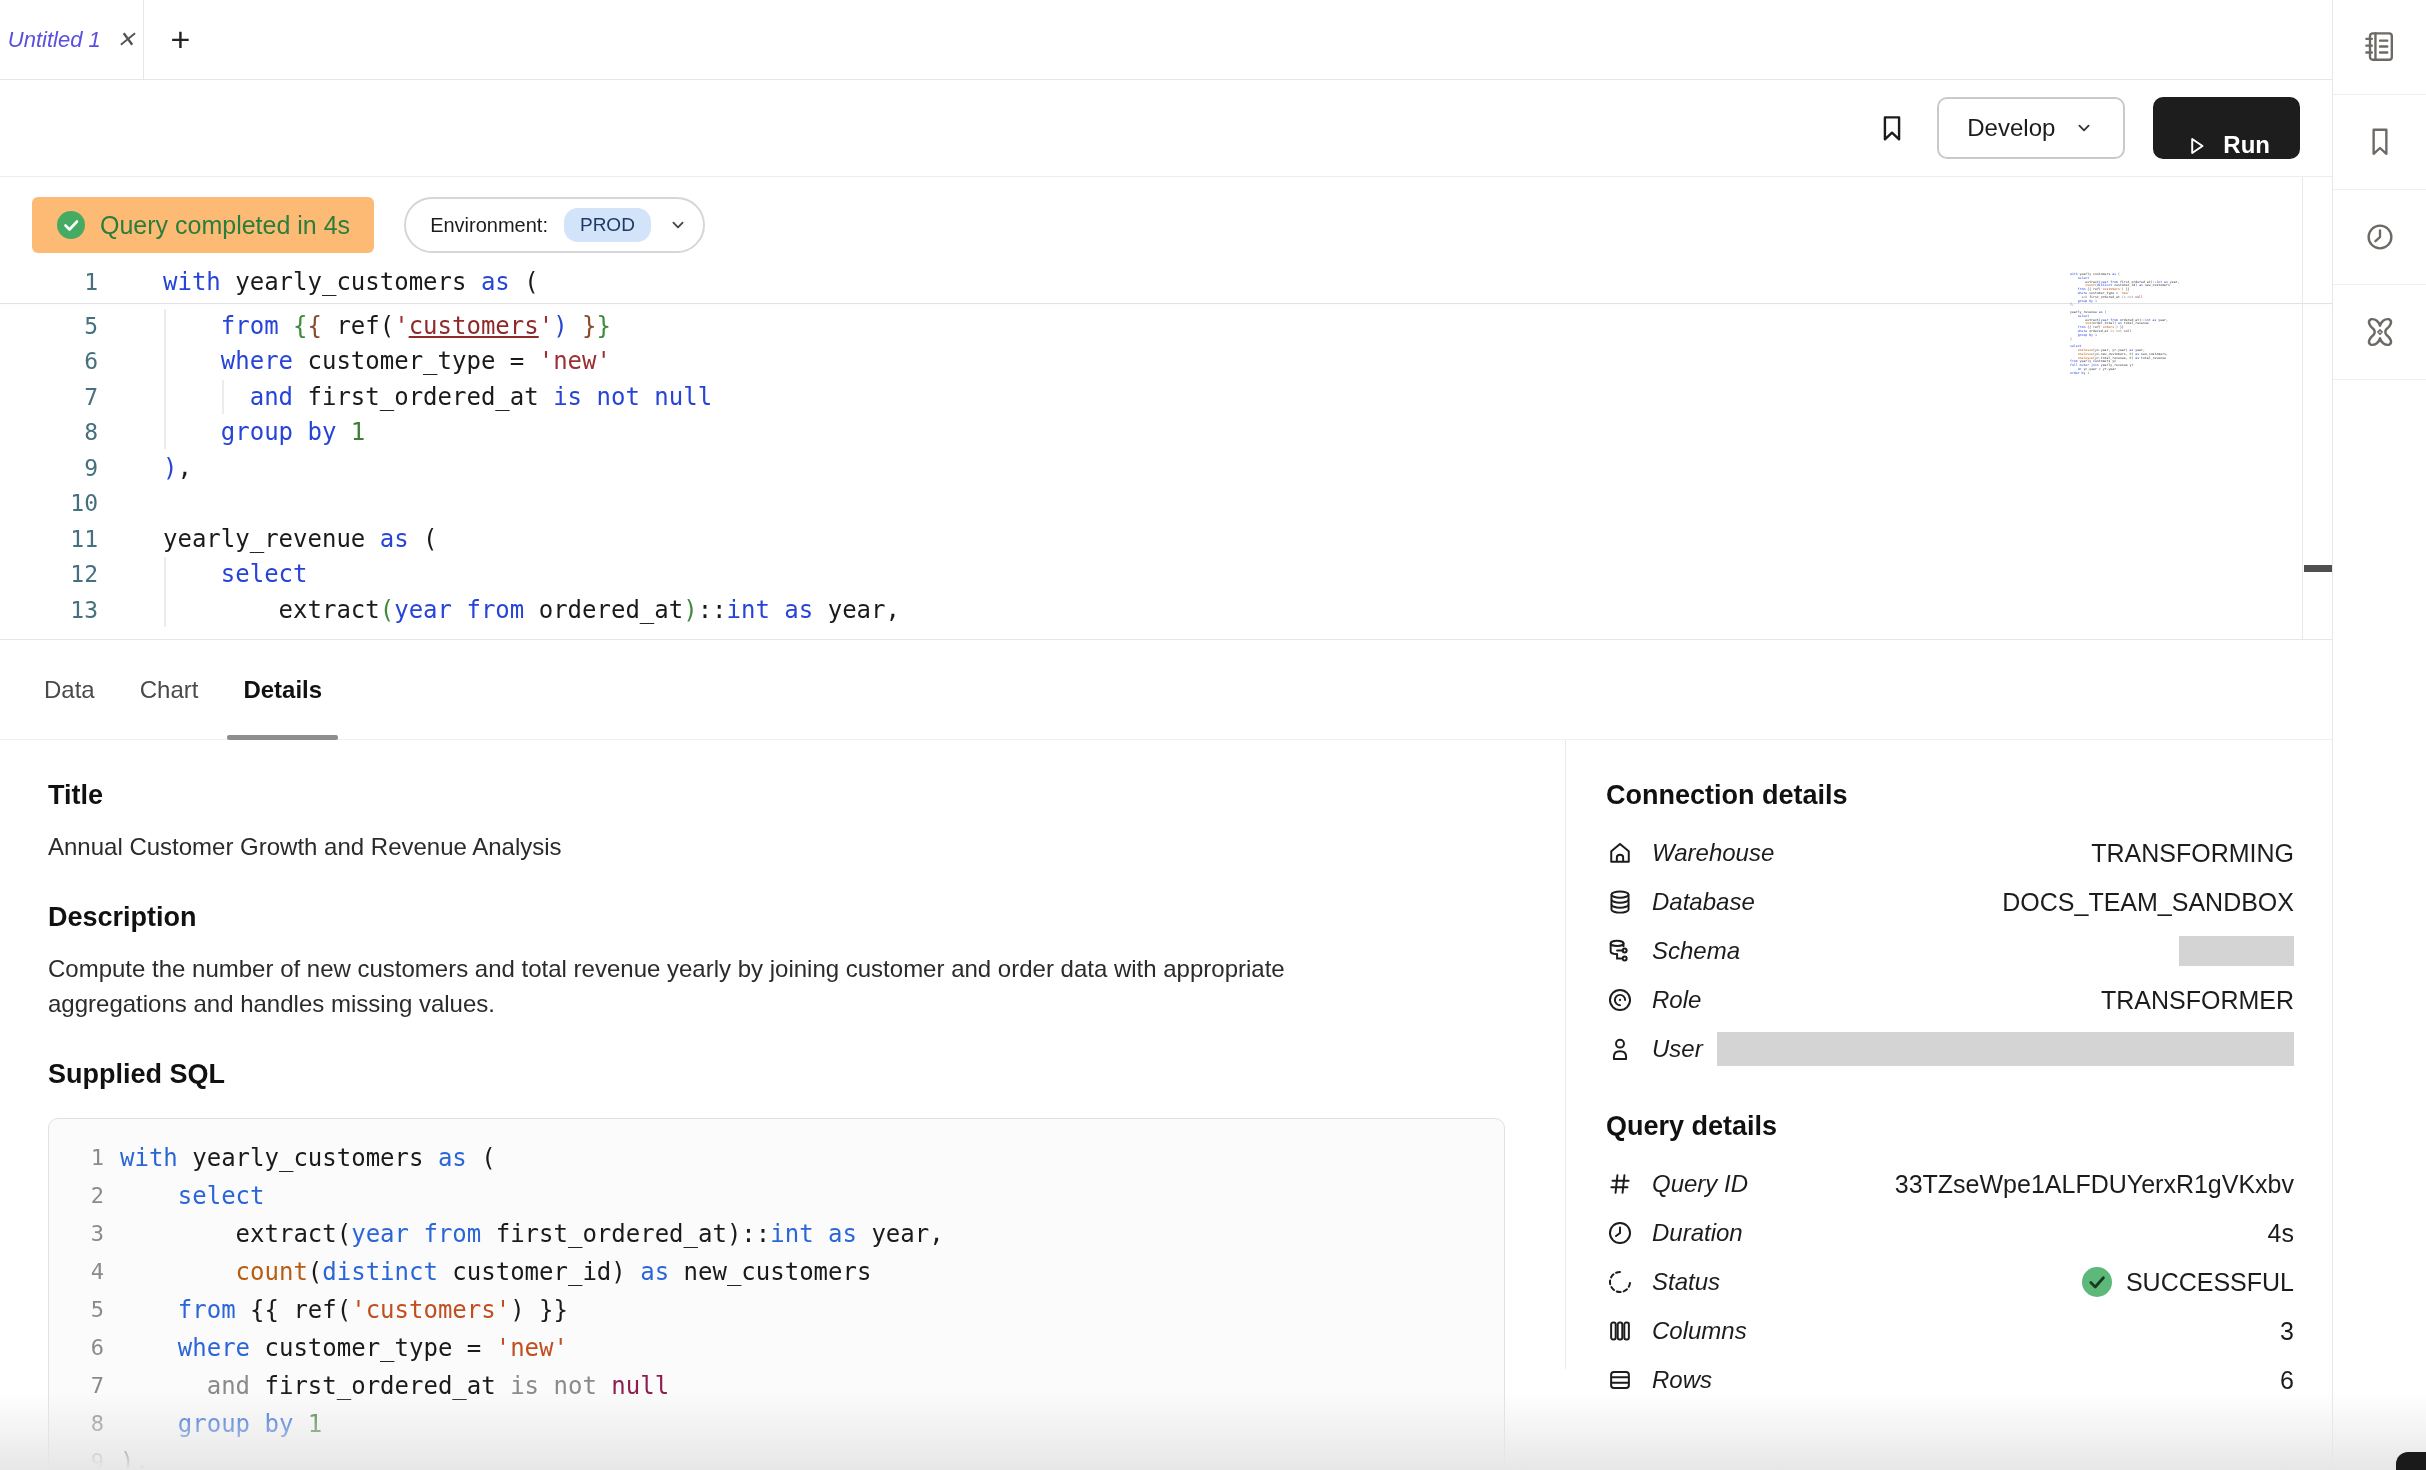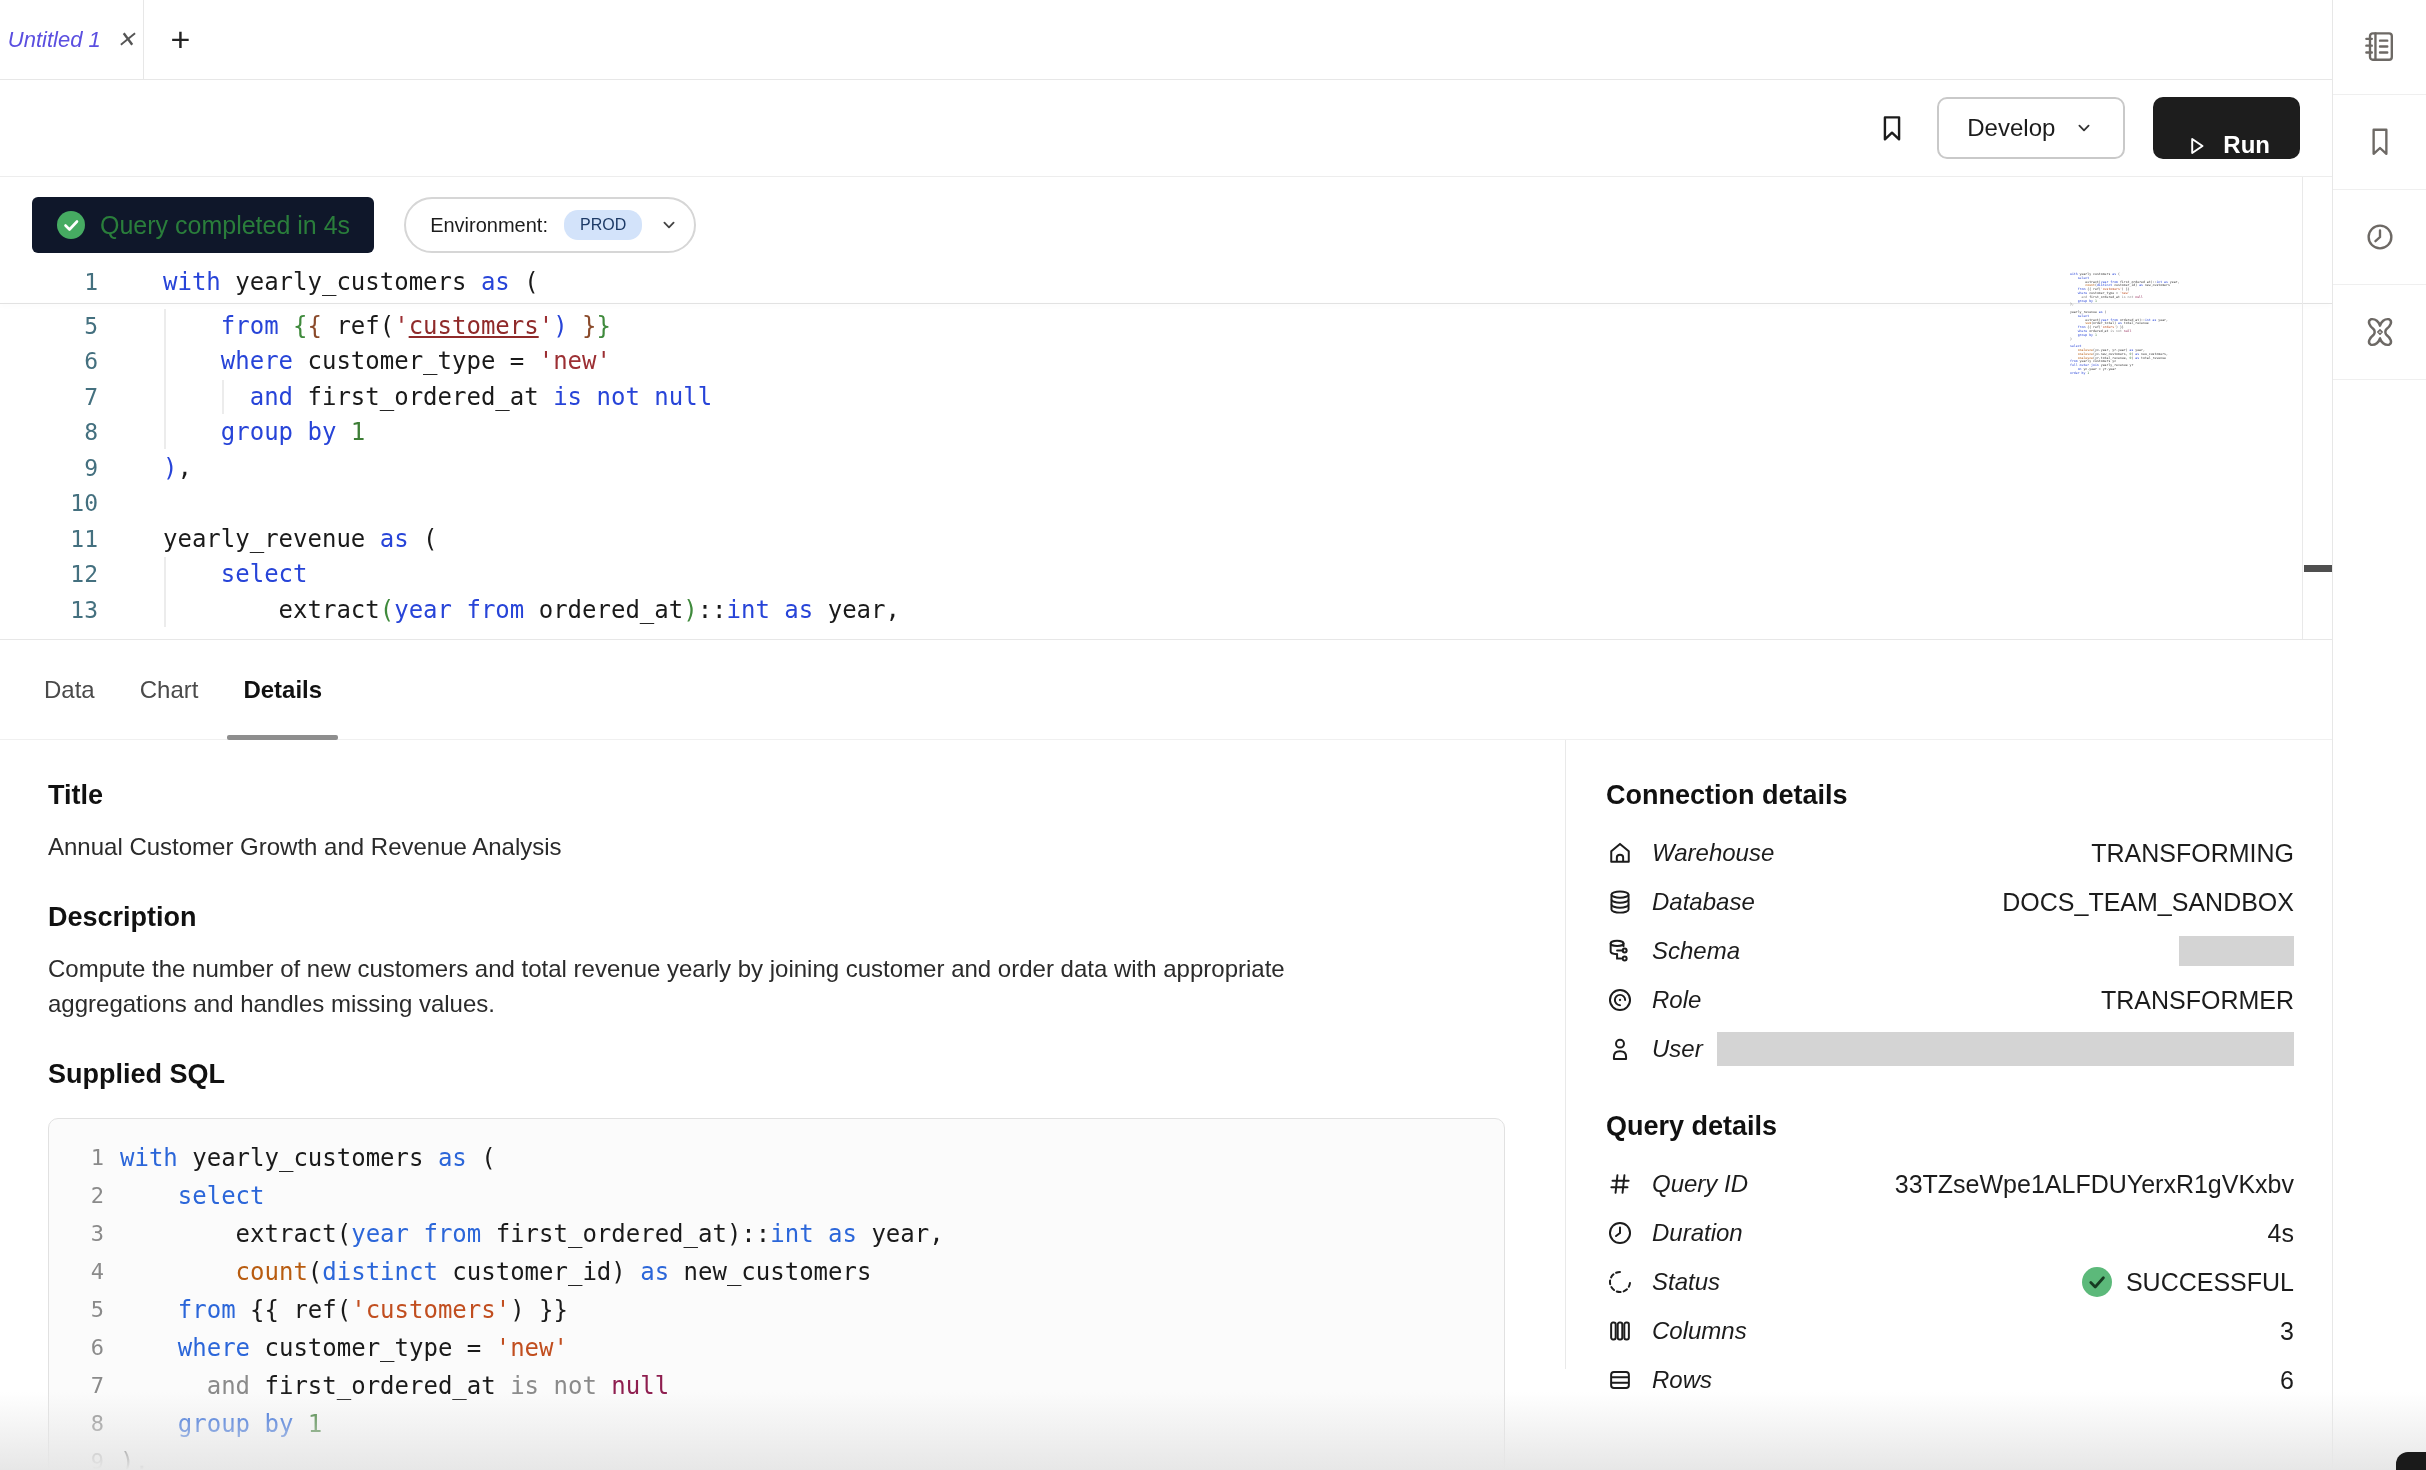--- a/index.html
+++ b/index.html
@@ -24,27 +24,27 @@
   .icon-btn { background:none; border:none; cursor:pointer; display:flex; align-items:center; }
   .develop-btn { height:62px; padding:0 28px; background:#fff; border:2px solid #c9c9c9;
                  border-radius:10px; font-size:24px; color:#1c1c1c; display:flex;
                  align-items:center; gap:18px; cursor:pointer; font-family:inherit; }
   .run-btn { height:62px; padding:0 30px; background:#1d1d1d; color:#fff; border:none;
              border-radius:10px; font-size:24px; font-weight:600; display:flex;
              align-items:flex-end; gap:14px; cursor:pointer; font-family:inherit; }
   
   .editor-wrap { position:relative; height:463px; border-bottom:1px solid #e7e7e7; overflow:hidden; }
   .statusbar { margin:20px 0 0 32px; display:flex; align-items:center; gap:30px; }
-  .badge-success { height:56px; padding:0 24px; background:#0f172a; border-radius:6px;
+  .badge-success { height:56px; padding:0 24px; background:#fdba74; border-radius:6px;
                    display:flex; align-items:center; gap:14px; }
   .badge-success span { font-size:25px; font-weight:500; color:#2a7e3b; }
   .env-pill { height:56px; padding:0 14px 0 24px; border:2px solid #d6d6d6; border-radius:30px;
               background:#fff; display:flex; align-items:center; gap:16px; cursor:pointer; }
   .env-label { font-size:20px; color:#1c1c1c; }
-  .prod-badge { background:#d3e3fa; color:#1d3a66; font-size:16px; font-weight:500;
+  .prod-badge { background:#d3e3fa; color:#1d3a66; font-size:19px; font-weight:500;
                 border-radius:14px; padding:6px 16px; }
   
   .codearea { margin-top:12px; font-family:"DejaVu Sans Mono", monospace; font-size:24px; position:relative; }
   .code-line { display:flex; height:35.5px; line-height:35.5px; white-space:pre; }
   .gutter { width:98px; text-align:right; color:#44707f; font-size:23px; flex:none; }
   .codetxt { margin-left:65px; color:#1a1a1a; }
   .sticky-sep { height:1px; background:#e2e2e2; margin:2px 0 5px 0; box-shadow:0 2px 4px rgba(0,0,0,.05); }
   .guide { position:absolute; width:1.5px; background:#ececec; z-index:0; }
   
   .codearea .ct-k { color:#2744d8; } .codearea .ct-s { color:#9c2f33; }

